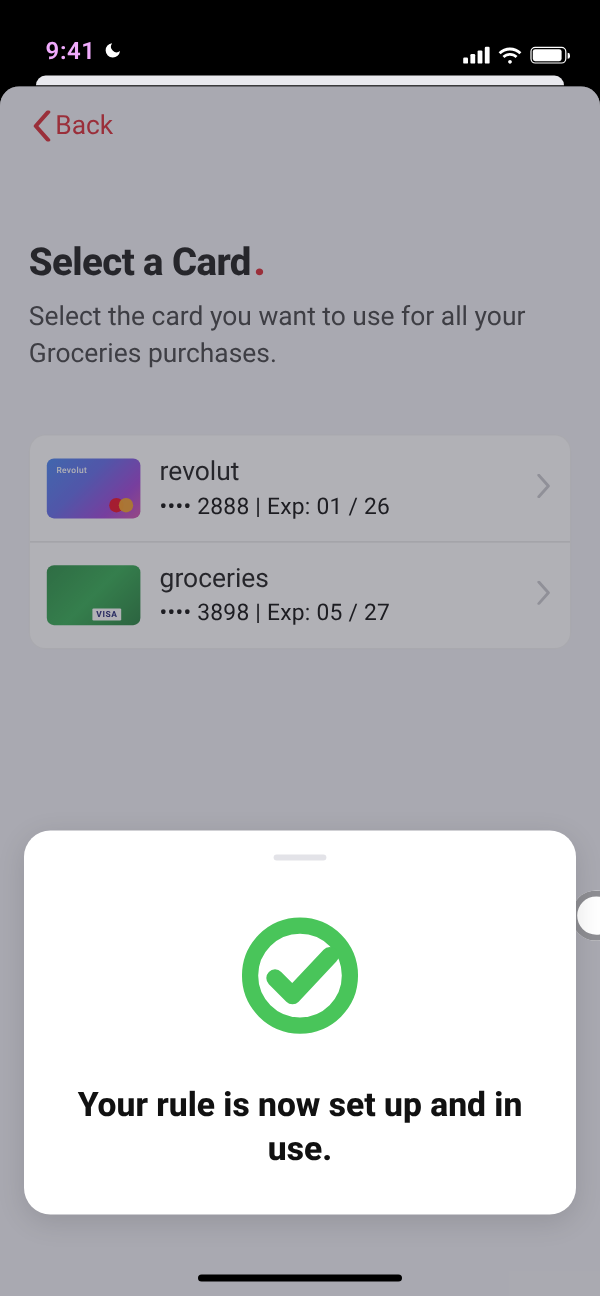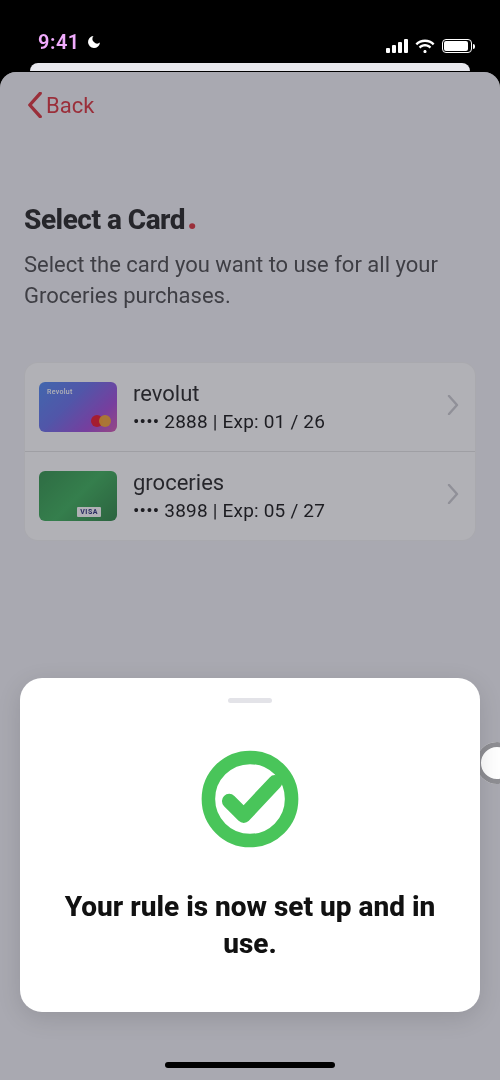--- a/index.html
+++ b/index.html
@@ -39,21 +39,21 @@
   .dim { position:absolute; inset:0; background: rgba(70,70,80,0.42); border-radius: 16px 16px 0 0; }
 
   .content { position: relative; padding: 0 24px; }
 
   
   .back { display:flex; align-items:center; gap:2px; color:#d81f2a; font-size:22px; padding: 20px 2px 0 2px; width: fit-content; cursor:pointer; }
   .back svg { width: 18px; height: 26px; }
 
   
   .title-row { margin-top: 78px; display:flex; align-items: baseline; }
-  .title { font-size: 28px; font-weight: 800; color:#111; letter-spacing: -0.5px; }
+  .title { font-size: 32px; font-weight: 800; color:#111; letter-spacing: -0.5px; }
   .title-dot { font-size: 36px; font-weight:800; color:#d81f2a; margin-left: 2px; }
   .subtitle { margin-top: 12px; font-size: 22px; line-height: 1.4; color:#3a3a3c; max-width: 430px; }
 
   
   .card-list {
     margin-top: 50px; background:#fff; border-radius: 14px; overflow:hidden;
     border: 1px solid rgba(0,0,0,0.05);
   }
   .card-row { display:flex; align-items:center; padding: 18px 16px 18px 14px; gap: 16px; cursor:pointer; }
   .card-row + .card-row { border-top: 1px solid rgba(0,0,0,0.12); }
@@ -75,21 +75,21 @@
 
   
   .float-indicator {
     position: absolute; right: -18px; top: 670px; width: 42px; height: 42px;
     border-radius: 50%; background:#fff; box-shadow: inset 0 0 0 5px #8e8e93;
   }
 
   
   .modal {
     position:absolute; left:20px; right:20px; bottom:68px;
-    background:#fff; border-radius: 22px; padding: 20px 24px 50px 24px;
+    background:#fff; border-radius: 22px; padding: 20px 24px 36px 24px;
     box-shadow: 0 6px 24px rgba(0,0,0,0.12);
   }
   .modal-grab { width: 44px; height: 5px; background:#e3e3e8; border-radius: 3px; margin: 0 auto 44px auto; }
   .check-wrap { display:flex; justify-content:center; margin-bottom: 38px; }
   .check-circle { width: 104px; height: 104px; }
   .modal-text { font-size: 28px; font-weight: 800; text-align:center; line-height:1.3; color:#111; padding: 0 6px; }
 
   
   .home-indicator {
     position:absolute; bottom:12px; left:50%; transform:translateX(-50%);

